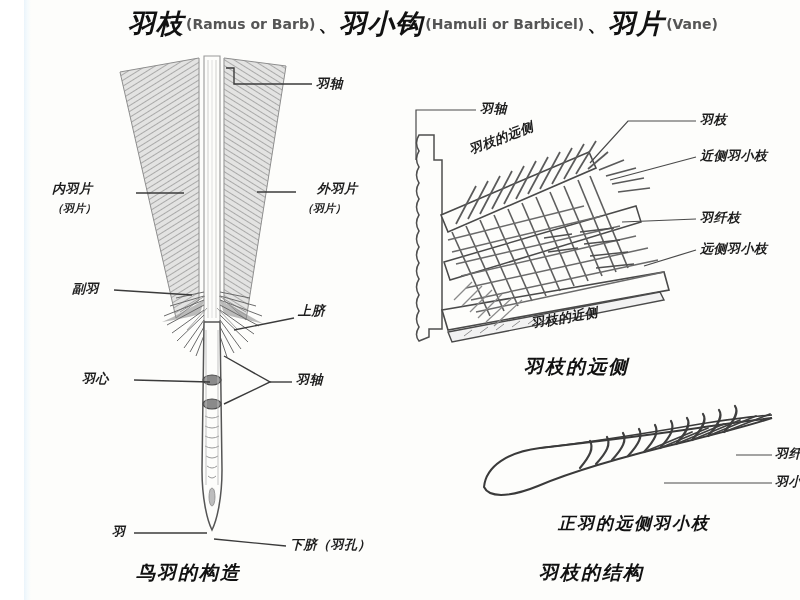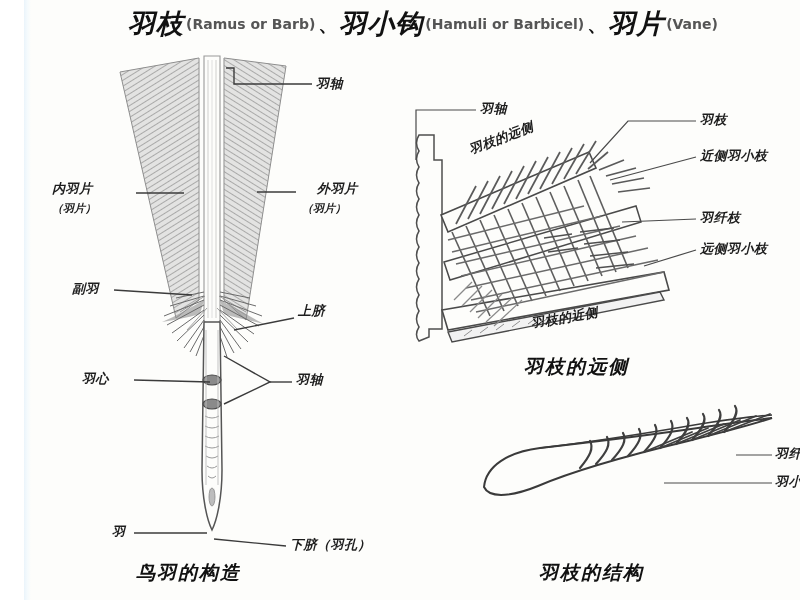--- a/index.html
+++ b/index.html
@@ -395,16 +395,17 @@
   <div class="lbl" style="left:676px; top:241px;">远侧羽小枝</div>
 
   <div class="lbl" style="left:506px; top:316px; transform:rotate(-10deg); transform-origin:left top;">羽枝的近侧</div>
 
   <div class="cap" style="left:500px; top:354px;">羽枝的远侧</div>
 
   <div class="lbl" style="left:751px; top:446px;">羽纤</div>
 
   <div class="lbl" style="left:751px; top:474px;">羽小钩</div>
 
+  <div class="cap" style="left:534px; top:512px; font-size:17px;">正羽的远侧羽小枝</div>
 
   <div class="cap" style="left:515px; top:560px;">羽枝的结构</div>
 
 </div>
 
 </body></html>

